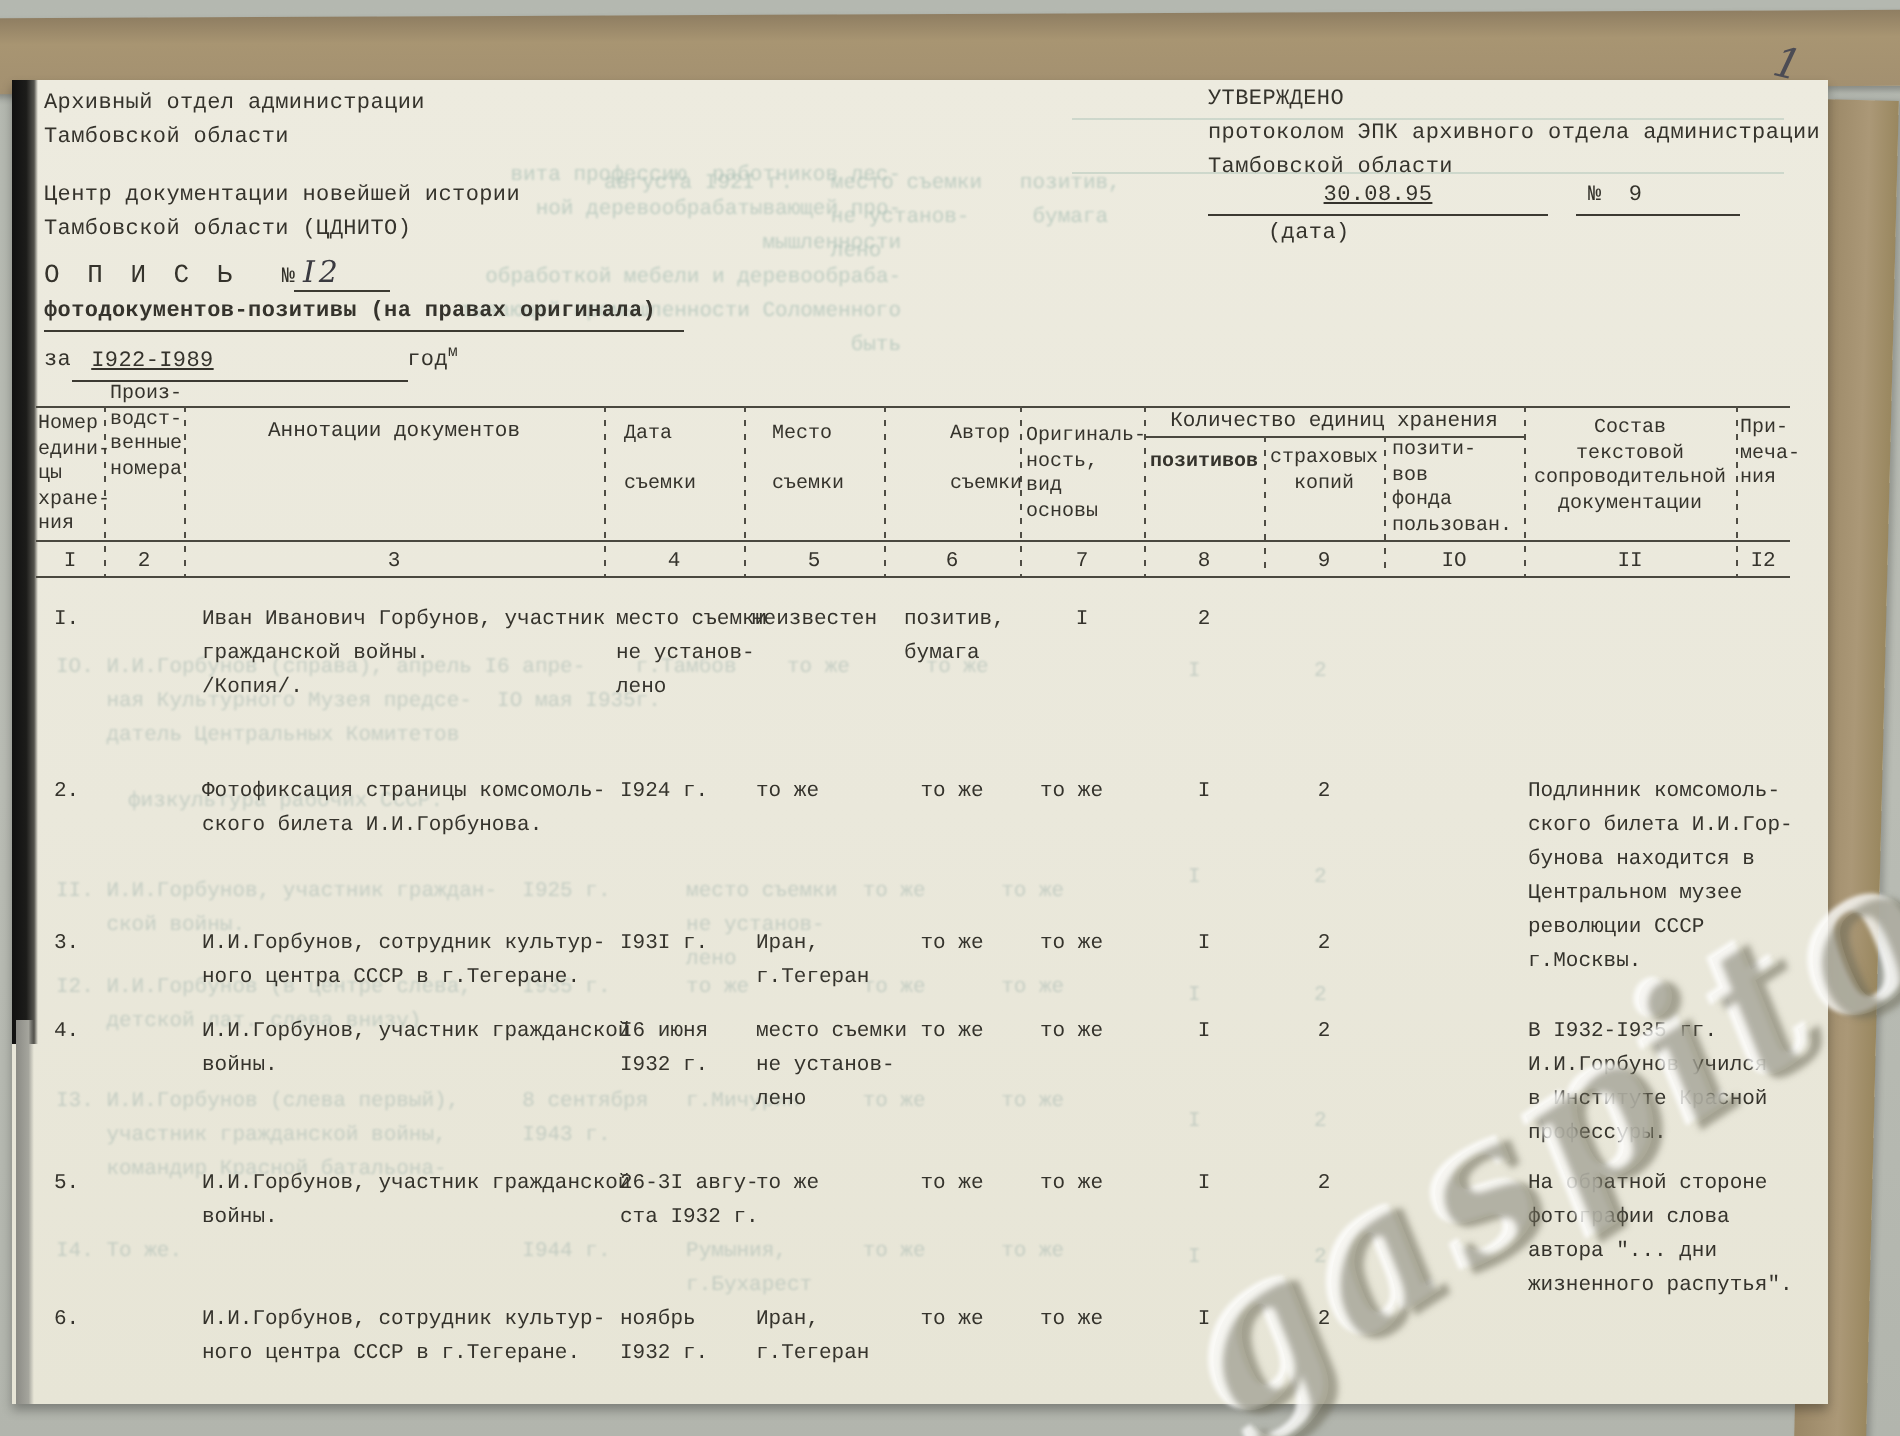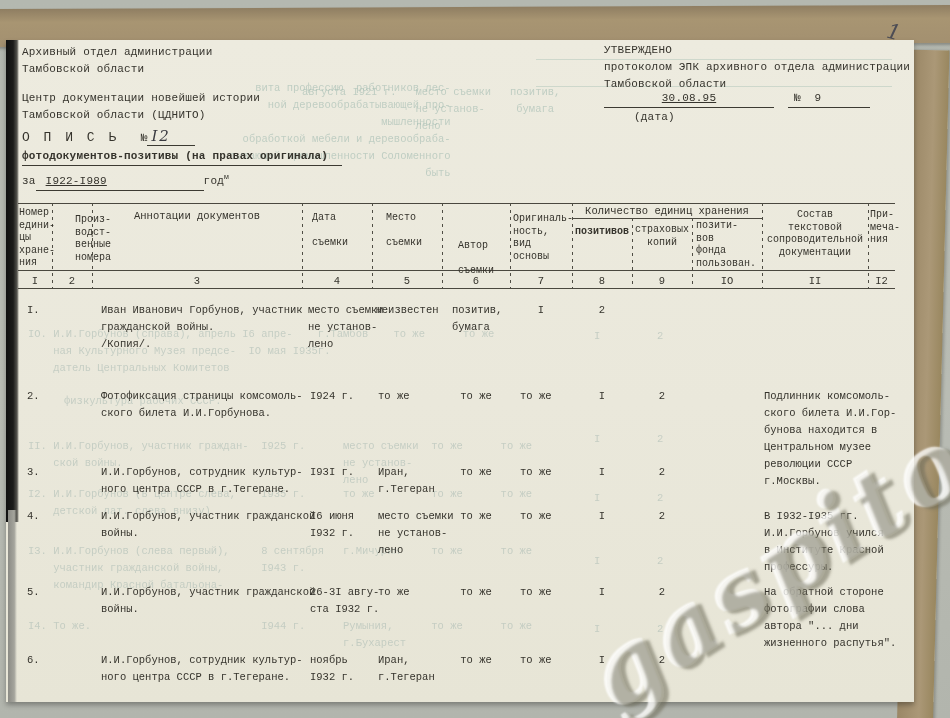--- a/index.html
+++ b/index.html
@@ -125,32 +125,32 @@
     <div class="vsep" style="left:626px;top:178px;height:70px;"></div>
     <div class="vsep" style="left:686px;top:178px;height:70px;"></div>
     <div class="vsep" style="left:756px;top:163px;height:85px;"></div>
     <div class="vsep" style="left:862px;top:163px;height:85px;"></div>
 
     <div class="hlabel" style="left:13px;top:167px;width:33px;">Номер
 едини-
 цы
 хране-
 ния</div>
-    <div class="hlabel" style="left:49px;top:174px;width:37px;margin-left:20px;">Произ-
+    <div class="hlabel" style="left:49px;top:152px;width:37px;">Произ-
 водст-
 венные
 номера</div>
     <div class="hlabel center" style="left:86px;top:170px;width:210px;font-size:10.5px;">Аннотации документов</div>
     <div class="hlabel" style="left:306px;top:172px;width:60px;">Дата
 
 съемки</div>
     <div class="hlabel" style="left:380px;top:172px;width:56px;">Место
 
 съемки</div>
-    <div class="hlabel" style="left:452px;top:172px;width:52px;margin-top:28px;">Автор
+    <div class="hlabel" style="left:469px;top:172px;width:52px;">Автор
 
 съемки</div>
     <div class="hlabel" style="left:507px;top:173px;width:60px;">Оригиналь-
 ность,
 вид
 основы</div>
     <div class="hlabel center" style="left:566px;top:165px;width:190px;font-size:10.5px;">Количество единиц хранения</div>
     <div class="hlabel center" style="left:566px;top:186px;width:60px;font-weight:bold;">позитивов</div>
     <div class="hlabel center" style="left:626px;top:184px;width:60px;">страховых
 копий</div>

